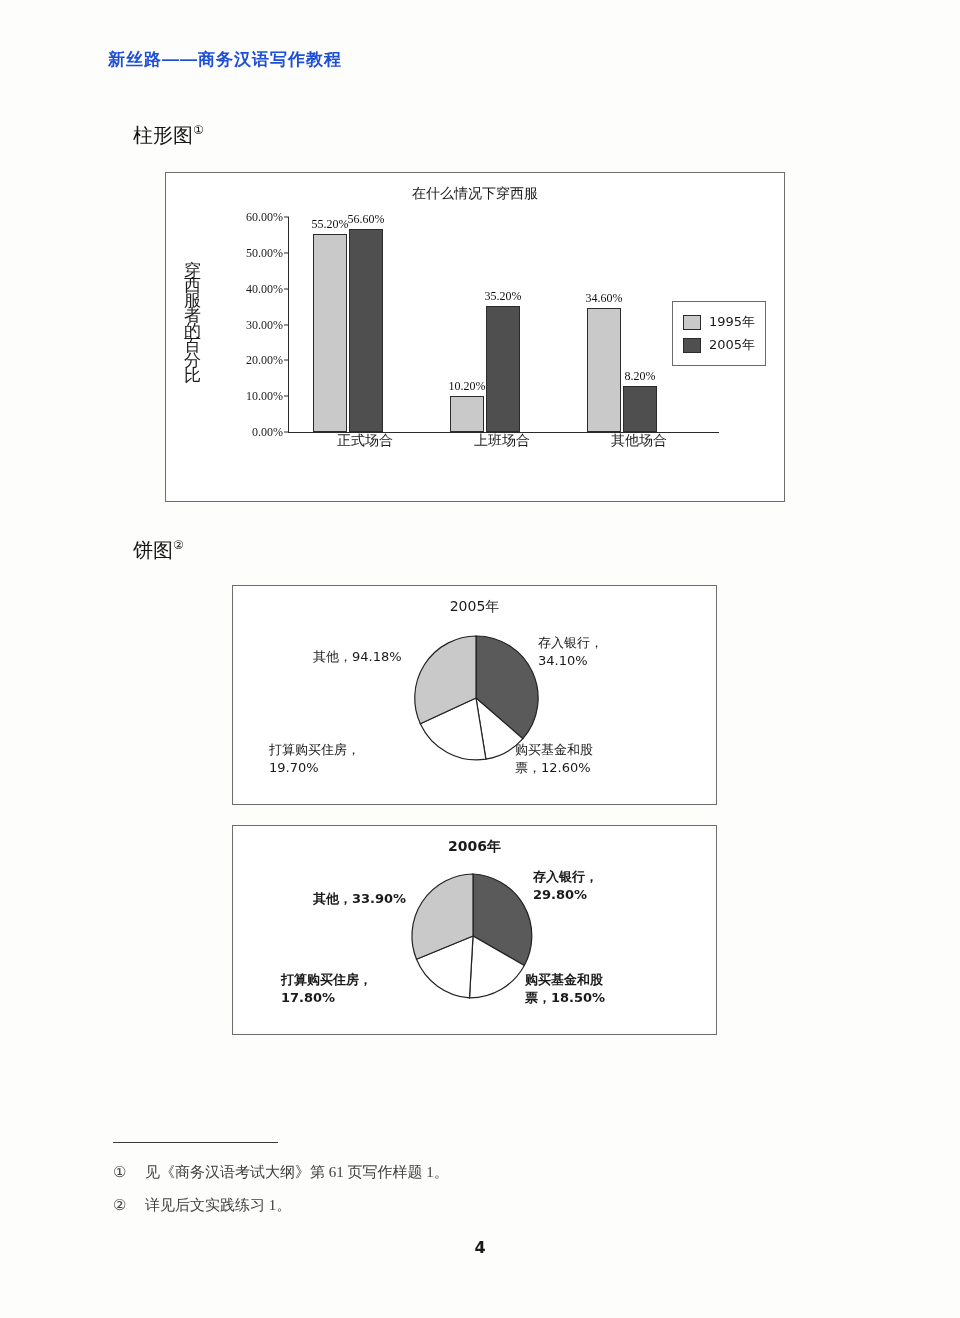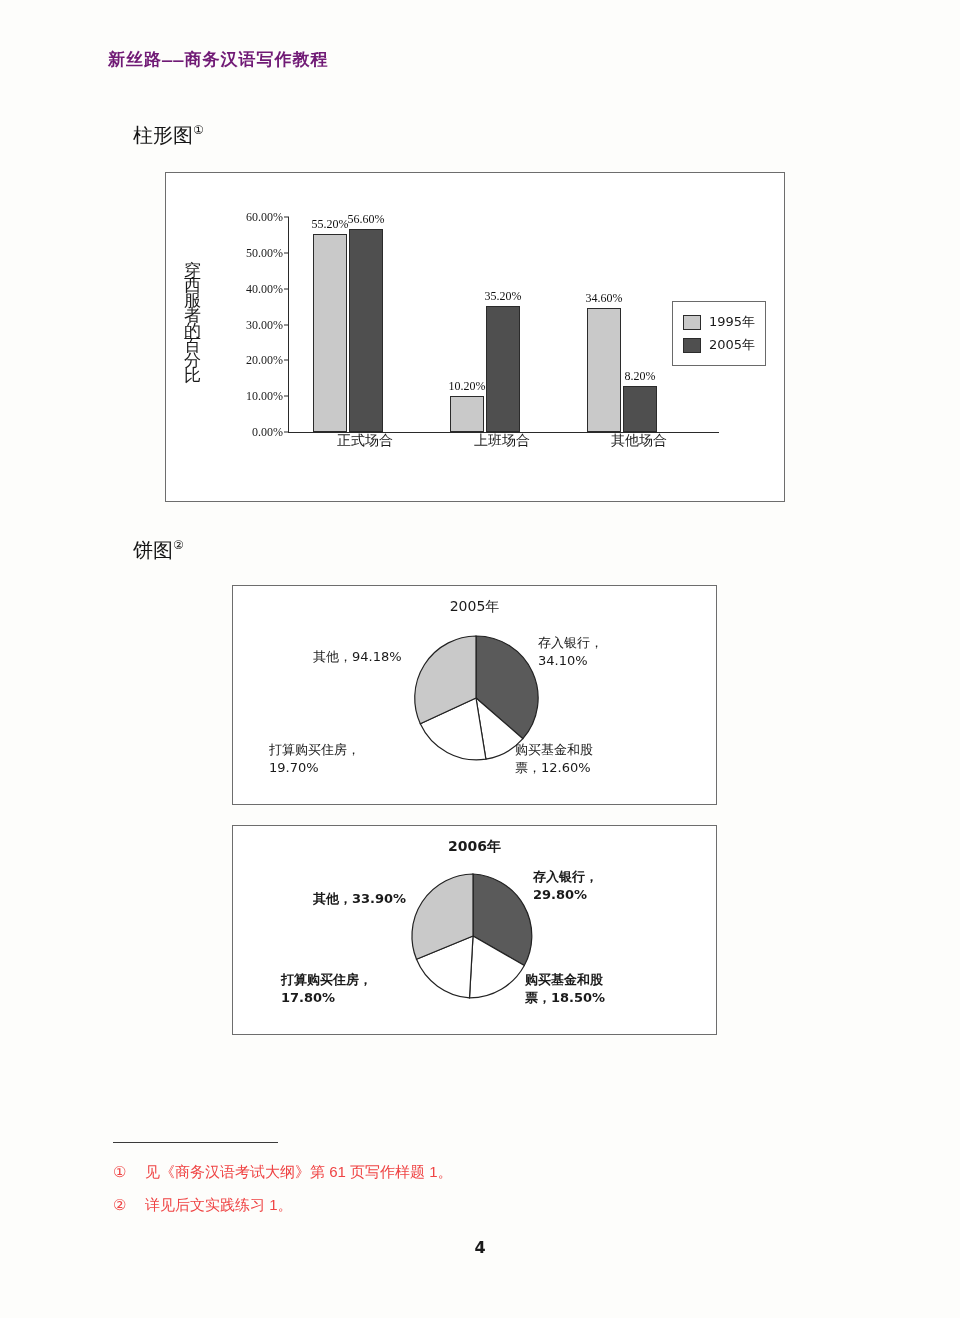--- a/index.html
+++ b/index.html
@@ -11,25 +11,25 @@
     position:relative;
     overflow:hidden;
   }
   .page{
     position:absolute;inset:0;
     background:#fdfdfb;
   }
   
   .header{
     position:absolute;left:108px;top:48px;width:760px;
-    font-family:Liberation Mono, monospace;
+    font-family:Liberation Sans, sans-serif;
     font-weight:bold;
     font-size:17px;
     letter-spacing:1px;
-    color:#701a75;
+    color:#1d4ed8;
   }
   
   .caption{
     position:absolute;
     font-size:20px;
     font-family:"DejaVu Sans", sans-serif;
     color:#151515;
   }
   .caption sup{font-size:12px;vertical-align:super;}
   #cap-bar{left:133px;top:122px;}
@@ -140,22 +140,22 @@
     white-space:nowrap;
   }
   .pielabel.bold{font-weight:bold;}
   
   .fn-rule{
     position:absolute;left:113px;top:1142px;width:165px;height:1px;background:#3a3a3a;
   }
   .footnote{
     position:absolute;
     font-size:15px;
-    font-family:Liberation Sans, sans-serif;
-    color:#ef4444;
+    font-family:Liberation Serif, serif;
+    color:#404040;
   }
   #fn1{left:113px;top:1163px;}
   #fn2{left:113px;top:1196px;}
   .footnote .marker{display:inline-block;width:32px;}
   .pagenum{
     position:absolute;left:0;right:0;top:1238px;
     text-align:center;
     font-size:16px;
     font-weight:bold;
     font-family:"DejaVu Sans", sans-serif;
@@ -166,20 +166,21 @@
 
 <div class="page">
 
   <div class="header">新丝路——商务汉语写作教程</div>
 
   <div class="caption" id="cap-bar">
     <span>柱形图</span><sup>①</sup>
   </div>
 
   <div class="chart-frame" id="bar-frame">
+    <div class="bar-title">在什么情况下穿西服</div>
 
     <div class="ylabel-vertical">穿西服者的百分比</div>
 
     <div id="plot">
 
       <div class="ytick" style="top:215px">0.00%</div>
       <div class="ytickmark" style="top:215px"></div>
       <div class="ytick" style="top:179.2px">10.00%</div>
       <div class="ytickmark" style="top:179.2px"></div>
       <div class="ytick" style="top:143.3px">20.00%</div>

